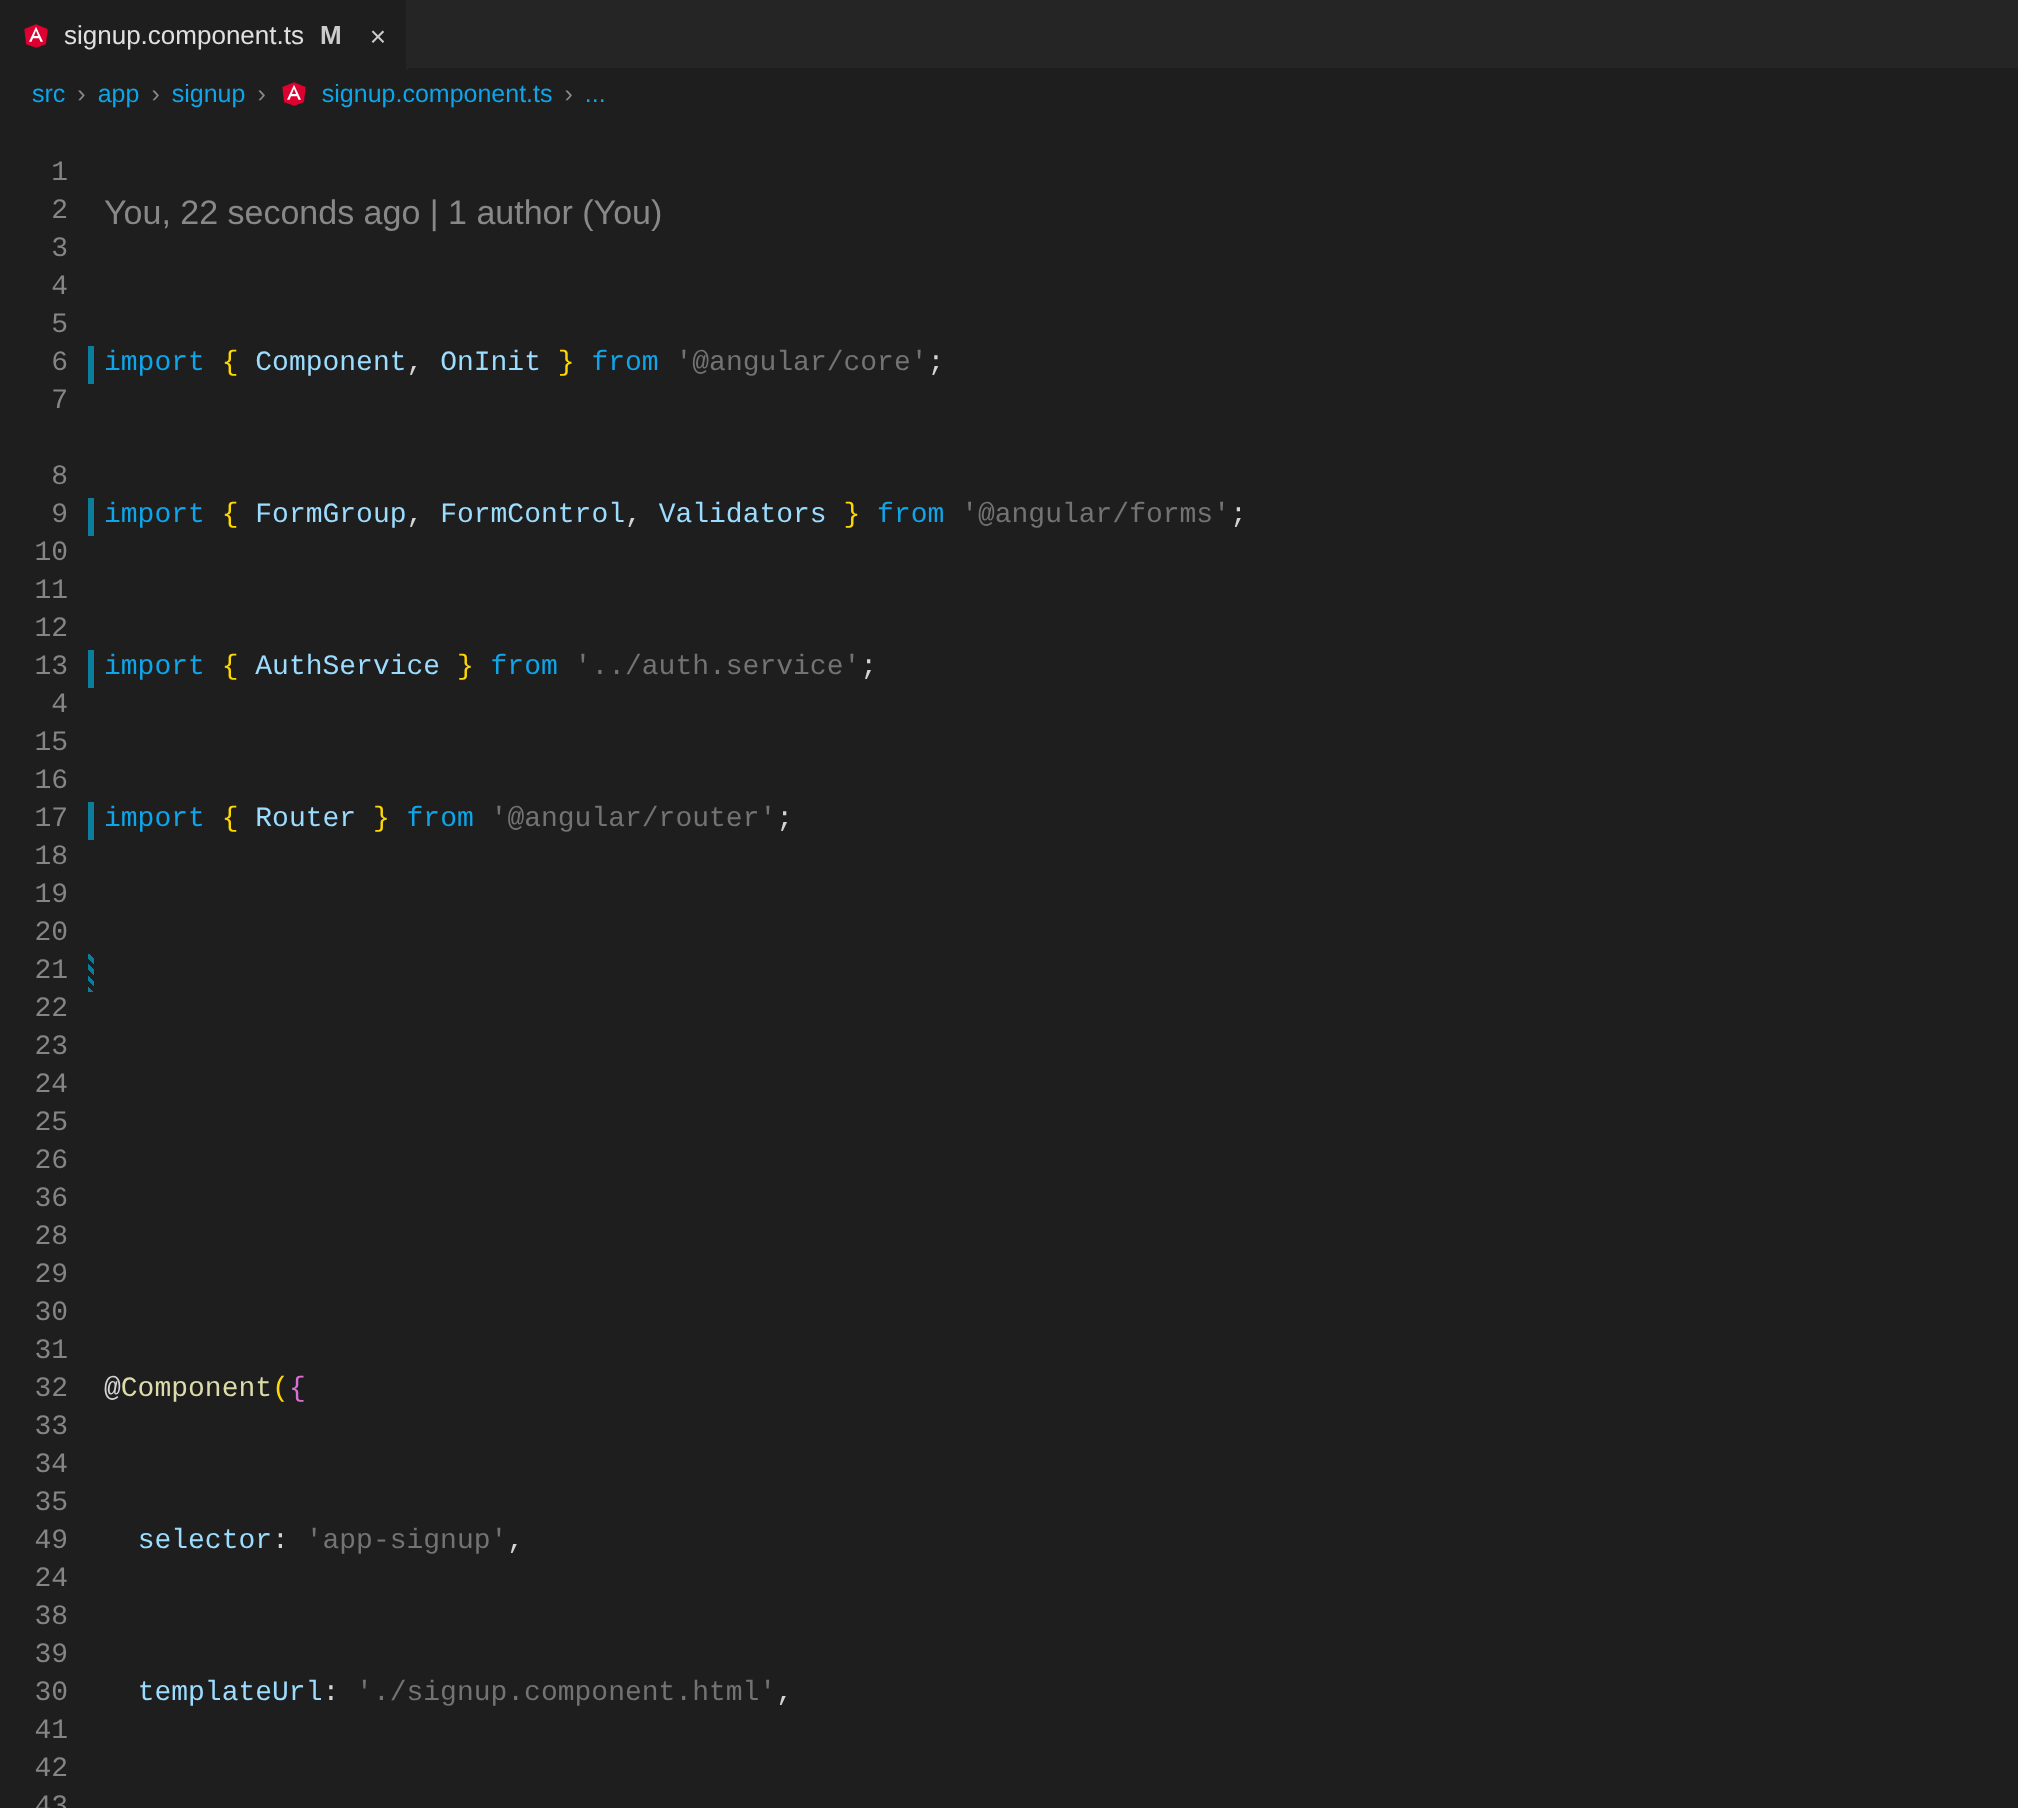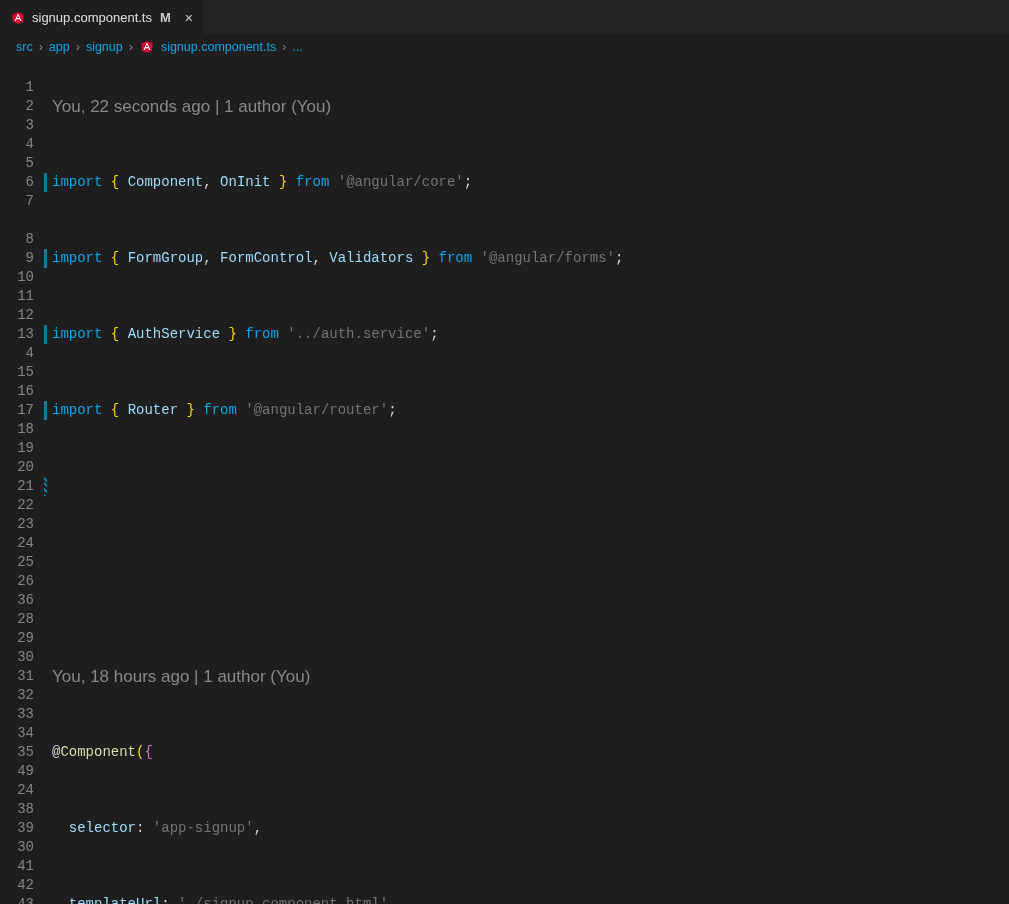--- a/index.html
+++ b/index.html
@@ -180,21 +180,20 @@
     <div class="line"><span class="mod-bar"></span><span class="kw">import</span><span class="punc"> </span><span class="brace1">{</span><span class="punc"> </span><span class="var">FormGroup</span><span class="punc">, </span><span class="var">FormControl</span><span class="punc">, </span><span class="var">Validators</span><span class="punc"> </span><span class="brace1">}</span><span class="punc"> </span><span class="kw">from</span><span class="punc"> </span><span class="str">'@angular/forms'</span><span class="punc">;</span></div>
 
     <div class="line"><span class="mod-bar"></span><span class="kw">import</span><span class="punc"> </span><span class="brace1">{</span><span class="punc"> </span><span class="var">AuthService</span><span class="punc"> </span><span class="brace1">}</span><span class="punc"> </span><span class="kw">from</span><span class="punc"> </span><span class="str">'../auth.service'</span><span class="punc">;</span></div>
 
     <div class="line"><span class="mod-bar"></span><span class="kw">import</span><span class="punc"> </span><span class="brace1">{</span><span class="punc"> </span><span class="var">Router</span><span class="punc"> </span><span class="brace1">}</span><span class="punc"> </span><span class="kw">from</span><span class="punc"> </span><span class="str">'@angular/router'</span><span class="punc">;</span></div>
 
     <div class="line"><span class="mod-bar" style="background:repeating-linear-gradient(45deg,#0c7d9d,#0c7d9d 2px,transparent 2px,transparent 4px)"></span></div>
     <div class="line"></div>
     <div class="line"></div>
 
-    <div class="codelens-line">You, 18 hours ago | 1 author (You)</div>
 
     <div class="line"><span class="punc">@</span><span class="fn">Component</span><span class="brace1">(</span><span class="brace2">{</span></div>
 
     <div class="line"><span class="punc">  </span><span class="var">selector</span><span class="punc">: </span><span class="str">'app-signup'</span><span class="punc">,</span></div>
 
     <div class="line"><span class="punc">  </span><span class="var">templateUrl</span><span class="punc">: </span><span class="str">'./signup.component.html'</span><span class="punc">,</span></div>
 
     
 
     

